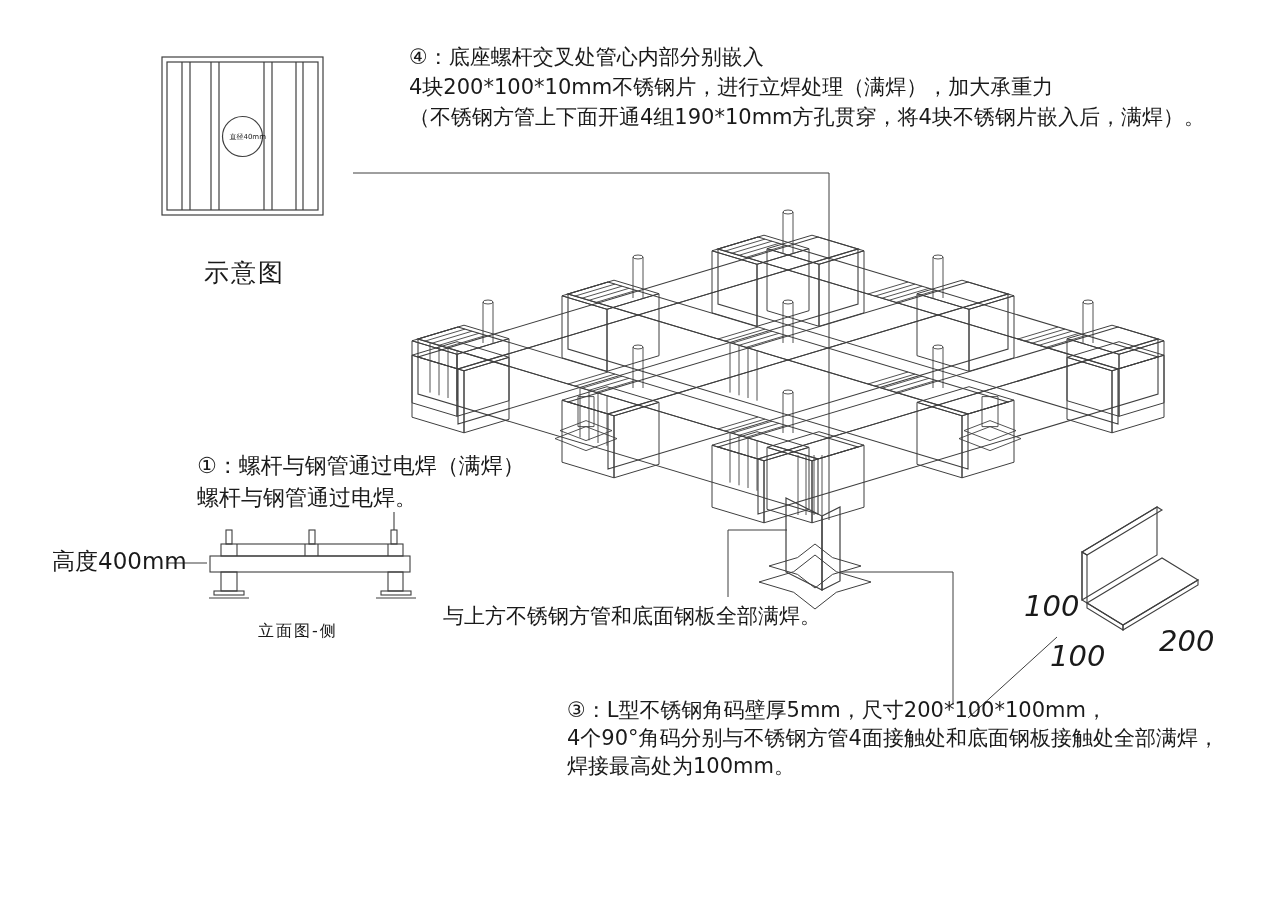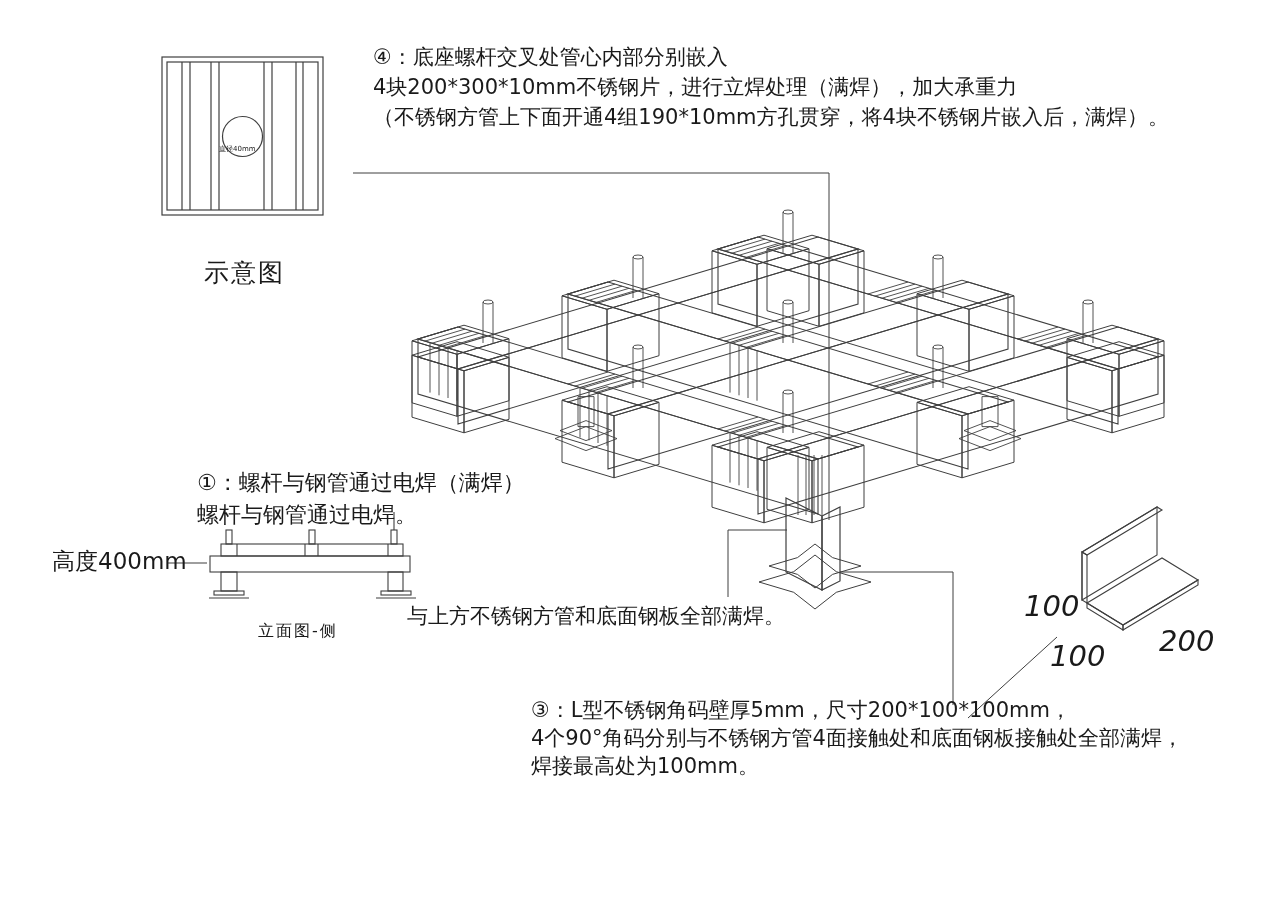--- a/index.html
+++ b/index.html
@@ -3,22 +3,22 @@
 <meta charset="utf-8">
 <style>
   :root{ --line:#3f3f3f; --ink:#1a1a1a; --bg:#ffffff; }
   html,body{margin:0;padding:0;background:#e8e8e8;}
   .canvas{position:relative;width:1280px;height:904px;background:var(--bg);overflow:hidden;
           font-family:"DejaVu Sans","Liberation Sans",sans-serif;}
   svg#linework{position:absolute;left:0;top:0;width:1280px;height:904px;}
   svg#linework *{stroke:var(--line);fill:none;}
   svg#linework .filled{fill:#ffffff;}
   .t{position:absolute;white-space:nowrap;color:var(--ink);}
-  .note{font-size:21px;line-height:30px;}
-  .note1{font-size:22px;line-height:32px;margin-top:17px;}
+  .note{font-size:21px;line-height:30px;margin-left:36px;}
+  .note1{font-size:22px;line-height:32px;}
   .caption{font-size:25px;letter-spacing:2px;}
   .dimlabel{font-size:29px;font-style:italic;}
   .tiny{font-size:7px;letter-spacing:0;}
 </style>
 </head>
 <body>
 
 <div class="canvas">
 
   <svg id="linework" viewBox="0 0 1280 904">
@@ -222,25 +222,25 @@
     <g id="callouts" stroke-width="1">
       <path d="M353,173 H829 V520"></path>
       <path d="M787,530 H728 V597"></path>
       <path d="M840,572 H953 V705"></path>
       <line x1="968" y1="718" x2="1057" y2="637"></line>
     </g>
   </svg>
 
   <div class="t note" style="left:373px;top:42px;">
     <div>④：底座螺杆交叉处管心内部分别嵌入</div>
-    <div>4块200*300*10mm不锈钢片，进行立焊处理（满焊），加大承重力</div>
+    <div>4块200*100*10mm不锈钢片，进行立焊处理（满焊），加大承重力</div>
     <div>（不锈钢方管上下面开通4组190*10mm方孔贯穿，将4块不锈钢片嵌入后，满焊）。</div>
   </div>
 
-  <div class="t tiny" style="left:219px;top:132px;width:47px;text-align:left;margin-top:12px;">直径40mm</div>
+  <div class="t tiny" style="left:219px;top:132px;width:47px;text-align:right;">直径40mm</div>
 
   <div class="t caption" style="left:204px;top:256px;">示意图</div>
 
   <div class="t note1" style="left:197px;top:450px;">
     <div>①：螺杆与钢管通过电焊（满焊）</div>
     <div>螺杆与钢管通过电焊。</div>
   </div>
 
   <div class="t" style="left:52px;top:546px;font-size:23px;">高度400mm</div>
 

